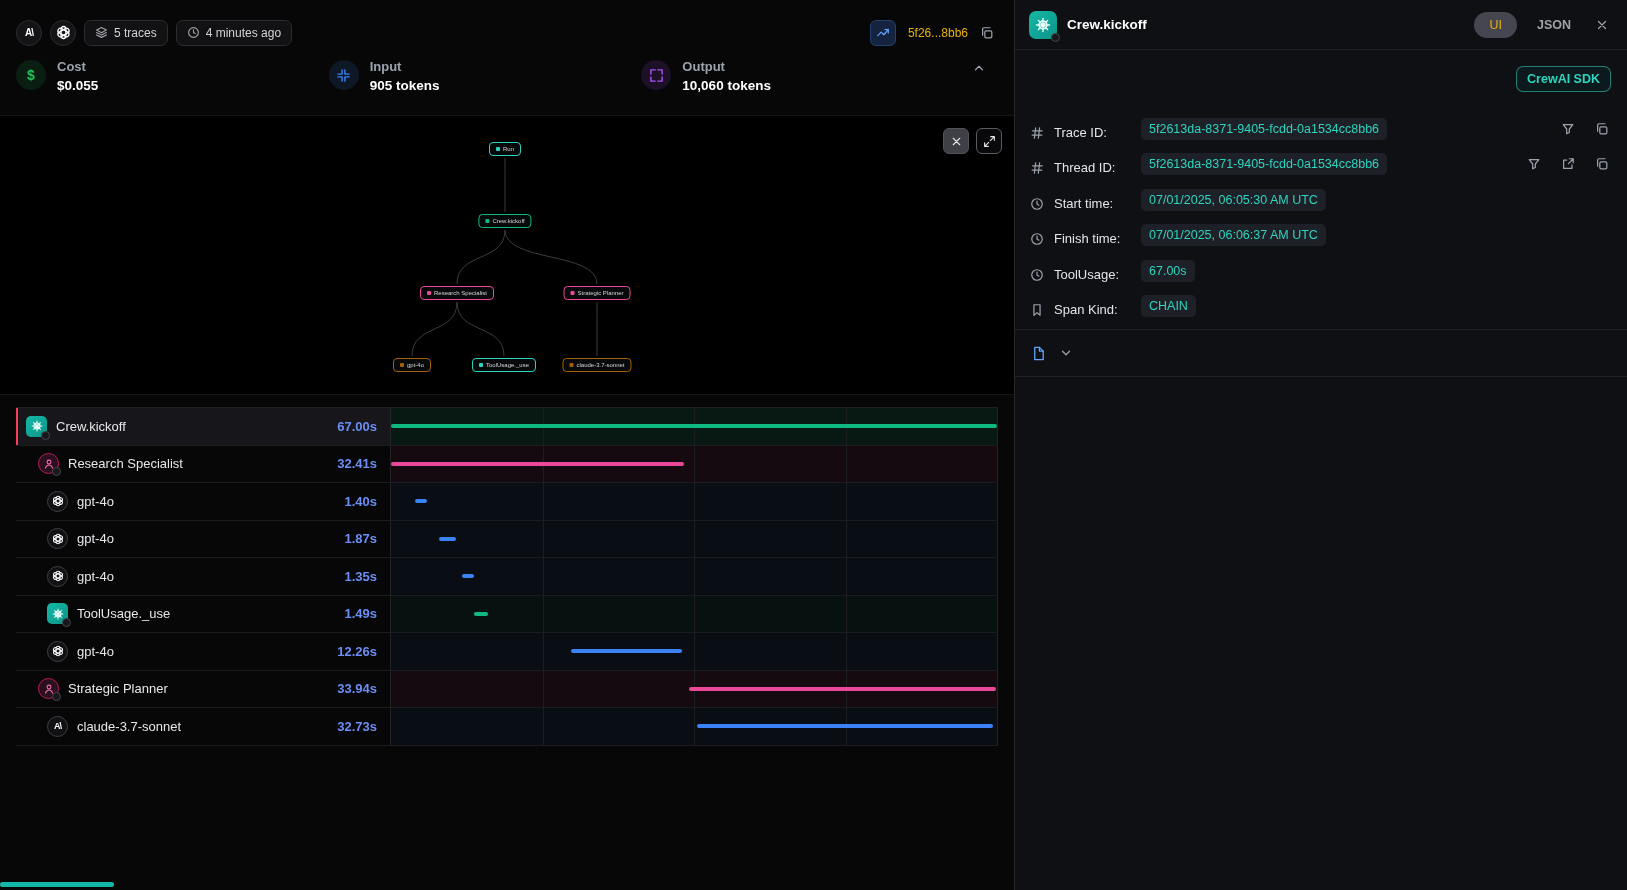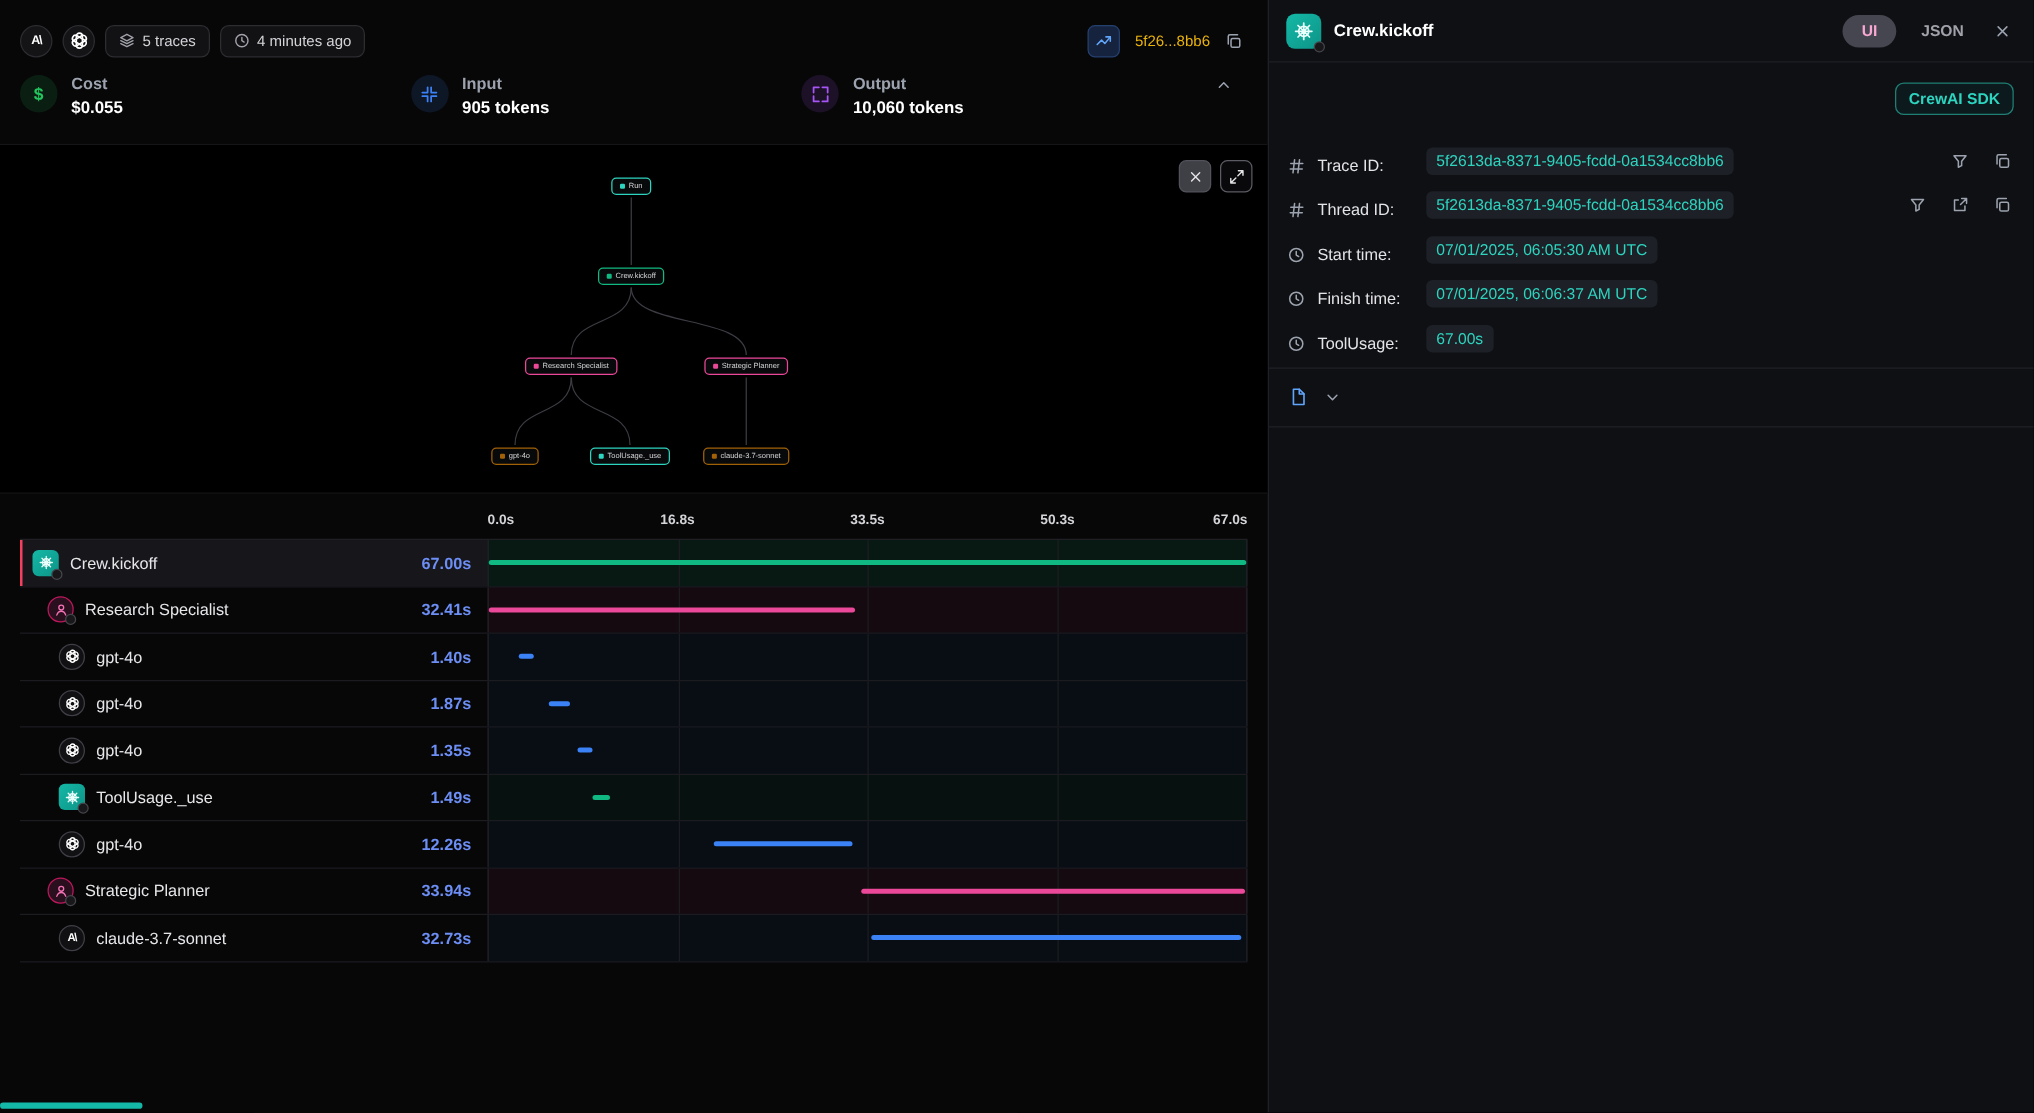--- a/index.html
+++ b/index.html
@@ -85,21 +85,21 @@
   .avatar.openai, .avatar.anthropic { background:#111114; border:1px solid #3f3f46; border-radius:50%; color:#fff; }
   .avatar .a-mark { font-size:9px; }
   .mini-badge { position:absolute; right:-3px; bottom:-3px; width:9px; height:9px; border-radius:50%;
     background:#18181b; border:1px solid #45454c; }
   .avatar.lg { width:28px; height:28px; border-radius:7px; }
   .avatar.lg svg { width:16px; height:16px; }
 
   
   .panel-header { height:50px; display:flex; align-items:center; gap:10px; padding:0 14px; border-bottom:1px solid #1f1f24; flex:none; }
   .panel-title { font-size:13.5px; font-weight:700; color:#fff; }
-  .tab-pill { background:#464650; color:#f9a8d4; border:none; border-radius:999px; padding:6px 15px; font-size:12.5px; font-weight:700;text-align:center; }
+  .tab-pill { background:#464650; color:#eab308; border:none; border-radius:999px; padding:6px 15px; font-size:12.5px; font-weight:400;text-align:center; }
   .tab-plain { background:none; border:none; color:#a1a1aa; font-size:12.5px; font-weight:600; margin:0 4px; }
   .sdk-row { display:flex; justify-content:flex-end; padding:16px 16px 8px; }
   .sdk-badge { color:#2dd4bf; border:1px solid rgba(45,212,191,0.55); background:rgba(13,148,136,0.08);
     padding:5px 10px; border-radius:7px; font-size:12.5px; font-weight:700; }
   .detail-rows { padding:4px 14px 0; }
   .d-row { display:flex; align-items:flex-end; min-height:35.5px; gap:9px; }
   .d-icon { color:#9ca3af; width:16px; display:flex; justify-content:center; flex:none; }
   .d-icon svg { width:14px; height:14px; }
   .d-label { width:78px; font-size:13px; color:#e4e4e7; flex:none; }
   .d-value { background:#1d2127; color:#2dd4bf; font-size:12.5px; padding:4px 8px; border-radius:5px; }
@@ -269,27 +269,20 @@
             <span class="icon">
               <svg viewBox="0 0 16 16">
                 <path d="M9.5 2H14v4.5M14 2 9 7M6.5 14H2V9.5M2 14l5-5"></path>
               </svg>
             </span>
           </button>
       </div>
     </div>
 
     <div class="timeline">
-      <div class="t-axis" id="t-axis">
-          <span class="t-tick first" style="left: 0%;">0.0s</span>
-          <span class="t-tick" style="left: 25%;">16.8s</span>
-          <span class="t-tick" style="left: 50%;">33.5s</span>
-          <span class="t-tick" style="left: 75%;">50.3s</span>
-          <span class="t-tick last" style="left: 100%;">67.0s</span>
-        </div>
       <div class="t-rows" id="timeline-rows">
           <div class="t-row selected">
             <div class="t-label">
               <span class="avatar crew ">
                 <span class="icon">
                   <svg viewBox="0 0 16 16">
                     <circle cx="8" cy="8" r="4"></circle>
                     <path d="M8 1.5v13M1.5 8h13M3.4 3.4l9.2 9.2M12.6 3.4 3.4 12.6"></path>
                   </svg>
                 </span>
@@ -594,20 +587,30 @@
         </div>
         <div class="d-row">
           <span class="d-icon">
             <svg viewBox="0 0 16 16">
               <circle cx="8" cy="8" r="6"></circle>
               <path d="M8 4.8V8l2.2 1.4"></path>
             </svg>
           </span>
           <span class="d-label">ToolUsage:</span>
           <span class="d-value">67.00s</span>
+          <span class="d-actions"></span>
+        </div>
+        <div class="d-row">
+          <span class="d-icon">
+            <svg viewBox="0 0 16 16">
+              <path d="M4.5 2h7v12L8 11l-3.5 3z"></path>
+            </svg>
+          </span>
+          <span class="d-label">Span Kind:</span>
+          <span class="d-value">CHAIN</span>
           <span class="d-actions"></span>
         </div>
       </div>
 
     <div class="attributes-row">
       <span class="attr-icon">
           <svg viewBox="0 0 16 16">
             <path d="M4 1.5h5L13 5.5v9H4z"></path>
             <path d="M9 1.5V5.5h4"></path>
           </svg>

